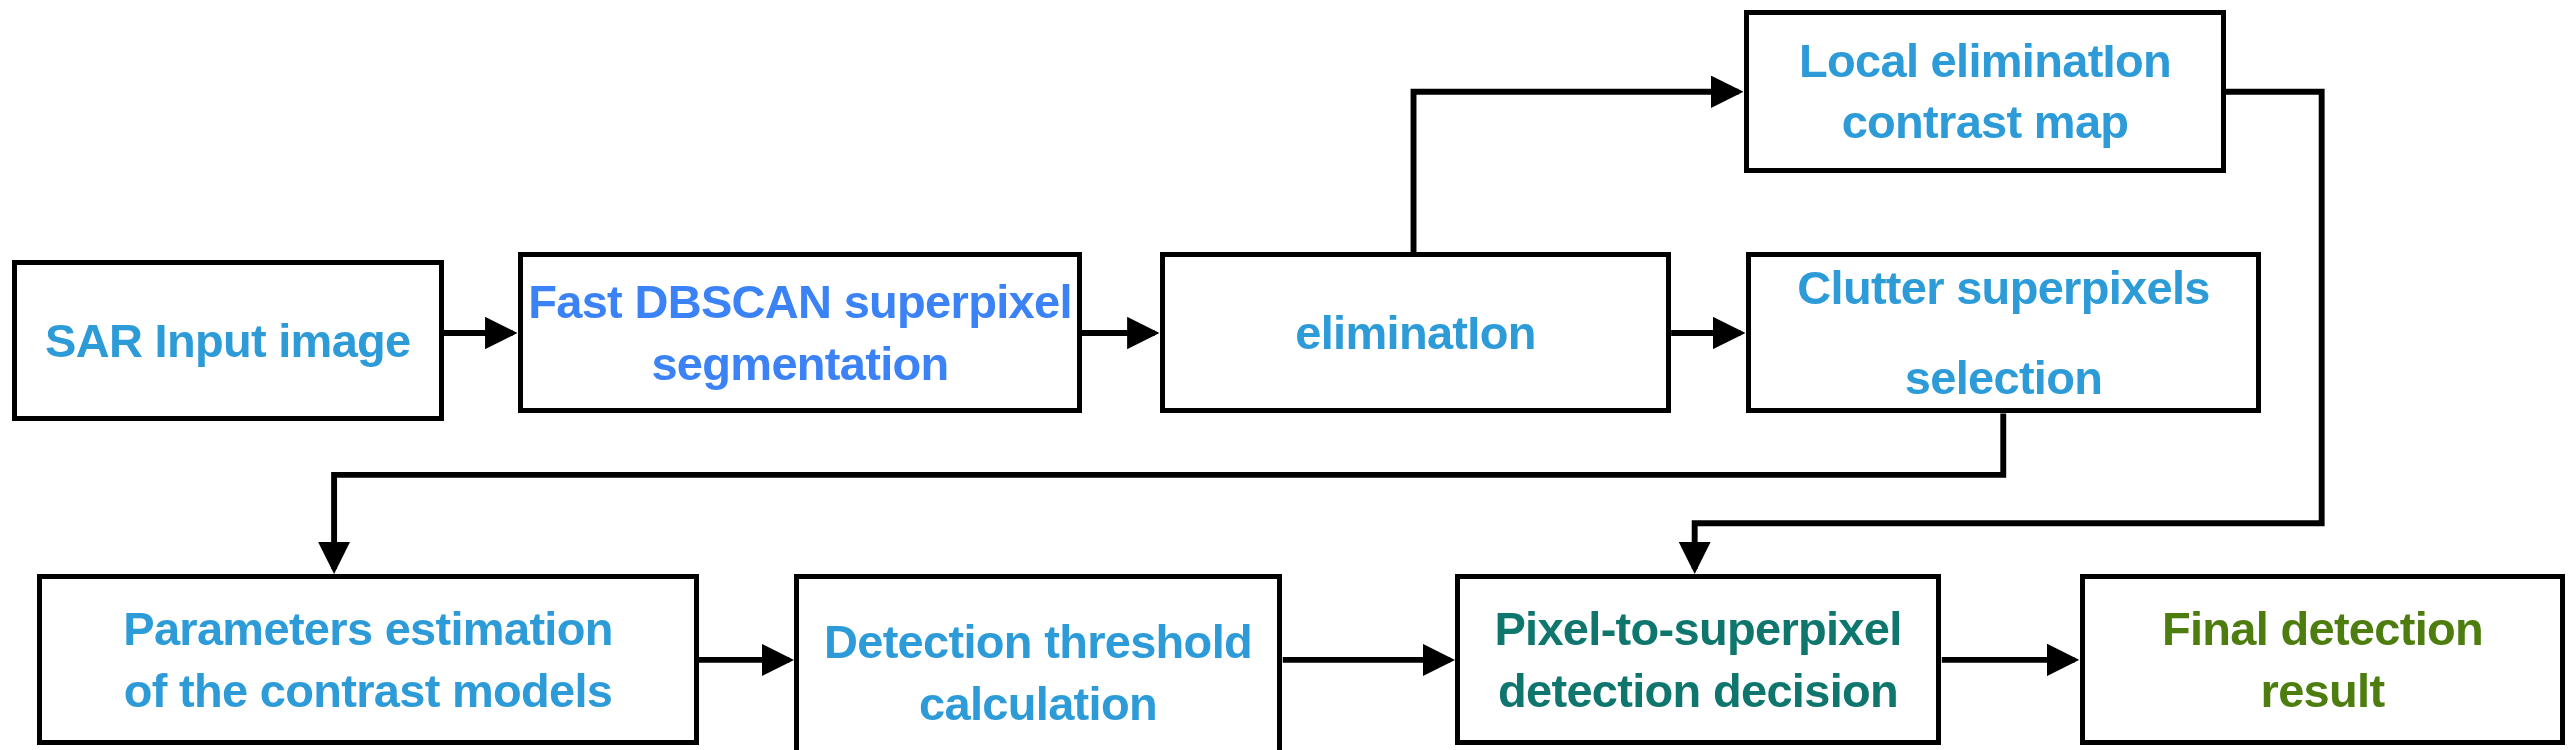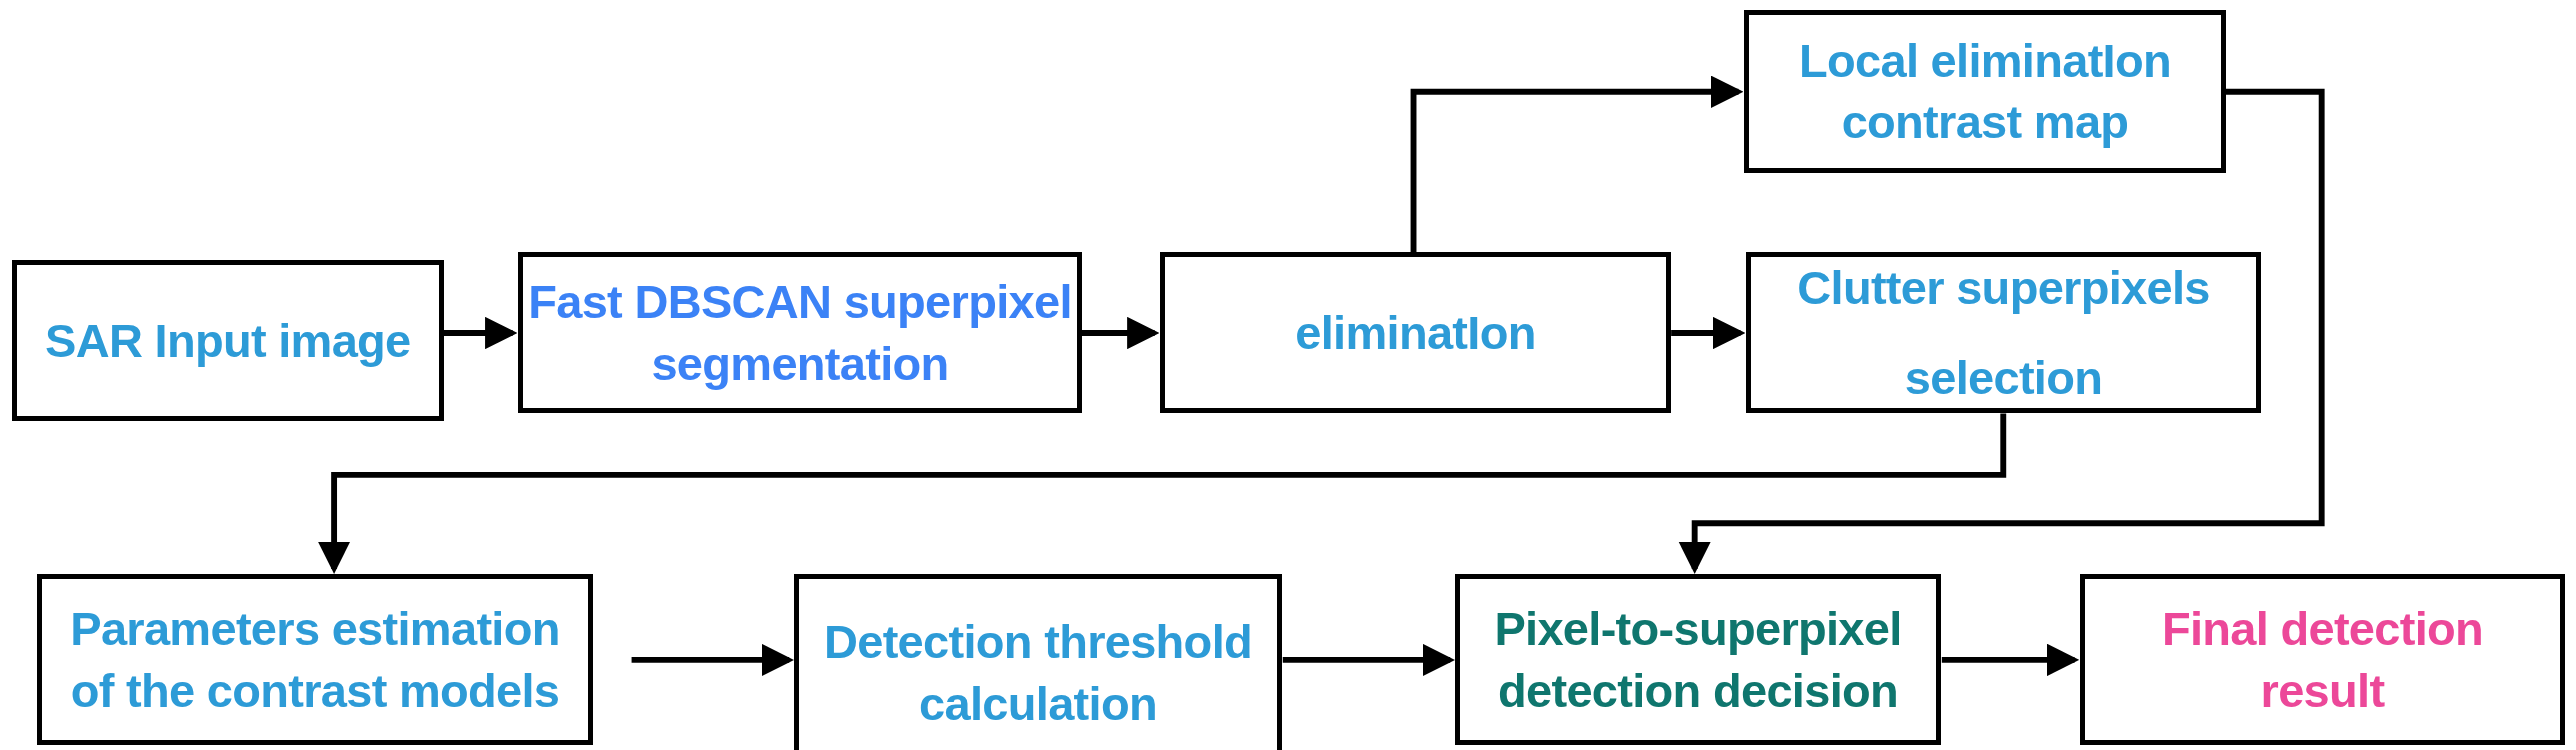--- a/index.html
+++ b/index.html
@@ -81,30 +81,30 @@
       <span class="node-line">eliminatIon</span>
     </div>
     <div class="flow-node" style="left: 1746px; top: 252px; width: 515px; height: 161px; border-color: rgb(0, 0, 0); background: rgb(255, 255, 255); color: rgb(45, 155, 215); justify-content: space-between;">
       <span class="node-line">Clutter superpixels</span>
       <span class="node-line">selection</span>
     </div>
     <div class="flow-node" style="left: 1744px; top: 9.8px; width: 482px; height: 163px; border-color: rgb(0, 0, 0); background: rgb(255, 255, 255); color: rgb(45, 155, 215);">
       <span class="node-line">Local eliminatIon</span>
       <span class="node-line">contrast map</span>
     </div>
-    <div class="flow-node" style="left: 37px; top: 574px; width: 556px; height: 171px; border-color: rgb(0, 0, 0); background: rgb(255, 255, 255); color: rgb(45, 155, 215);">
+    <div class="flow-node" style="left: 37px; top: 574px; width: 662px; height: 171px; border-color: rgb(0, 0, 0); background: rgb(255, 255, 255); color: rgb(45, 155, 215);">
       <span class="node-line">Parameters estimation</span>
       <span class="node-line">of the contrast models</span>
     </div>
     <div class="flow-node" style="left: 794px; top: 574px; width: 488px; height: 197px; border-color: rgb(0, 0, 0); background: rgb(255, 255, 255); color: rgb(45, 155, 215);">
       <span class="node-line">Detection threshold</span>
       <span class="node-line">calculation</span>
     </div>
     <div class="flow-node" style="left: 1455px; top: 574px; width: 486px; height: 171px; border-color: rgb(0, 0, 0); background: rgb(255, 255, 255); color: #0f766e;">
       <span class="node-line">Pixel-to-superpixel</span>
       <span class="node-line">detection decision</span>
     </div>
-    <div class="flow-node" style="left: 2080px; top: 574px; width: 485px; height: 171px; border-color: rgb(0, 0, 0); background: rgb(255, 255, 255); color: #ec4899;">
+    <div class="flow-node" style="left: 2080px; top: 574px; width: 485px; height: 171px; border-color: rgb(0, 0, 0); background: rgb(255, 255, 255); color: #4d7c0f;">
       <span class="node-line">Final detection</span>
       <span class="node-line">result</span>
     </div>
   </div>
 
 
 </body></html>

